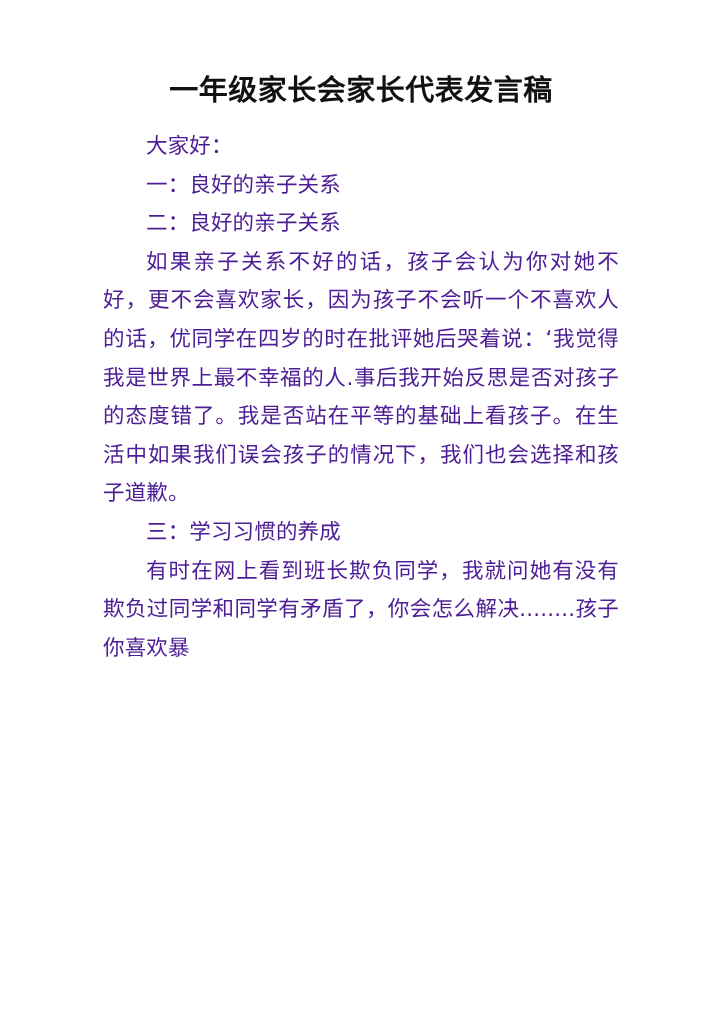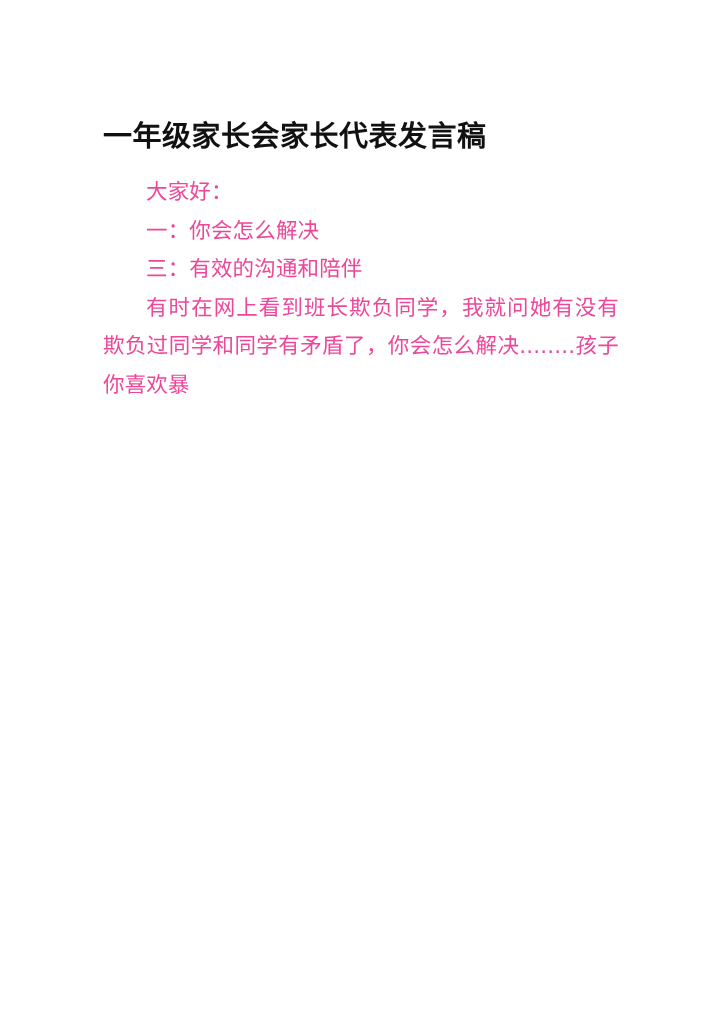--- a/index.html
+++ b/index.html
@@ -28,40 +28,41 @@
 
   .doc-body {
     position: absolute;
     left: 103px;
     top: 0;
     width: 516px;
   }
 
   .doc-title {
     margin: 0;
-    padding-top: 116px;
+    padding-top: 70px;
+    text-align: center;
     font-family: "DejaVu Sans", "Liberation Sans", sans-serif;
     font-weight: bold;
     font-size: 29px;
     line-height: 40px;
     letter-spacing: 0.5px;
     color: #111111;
     white-space: nowrap;
   }
 
   .para-block {
     margin-top: 17px;
   }
 
   .para {
     margin: 0;
     font-family: "DejaVu Sans", "Liberation Sans", sans-serif;
     font-size: 21.5px;
     line-height: 38.6px;
-    color: #ec4899;
+    color: #4c1d95;
     text-align: justify;
     text-justify: inter-ideograph;
     text-indent: 2em;
     letter-spacing: 0.15px;
     word-break: break-all;
   }
 
   .para.heading {
     text-indent: 2em;
   }
@@ -78,24 +79,26 @@
 
   <div class="doc-body">
 
     <h1 class="doc-title">一年级家长会家长代表发言稿</h1>
 
     <div class="para-block">
 
       <p class="para">大家好：</p>
 
 
-      <p class="para heading">一：你会怎么解决</p>
+      <p class="para heading">一：良好的亲子关系</p>
 
 
+      <p class="para heading">二：良好的亲子关系</p>
 
+      <p class="para">如果亲子关系不好的话，孩子会认为你对她不好，更不会喜欢家长，因为孩子不会听一个不喜欢人的话，优同学在四岁的时在批评她后哭着说：‘我觉得我是世界上最不幸福的人.事后我开始反思是否对孩子的态度错了。我是否站在平等的基础上看孩子。在生活中如果我们误会孩子的情况下，我们也会选择和孩子道歉。</p>
 
-      <p class="para heading">三：有效的沟通和陪伴</p>
+      <p class="para heading">三：学习习惯的养成</p>
 
       <p class="para">有时在网上看到班长欺负同学，我就问她有没有欺负过同学和同学有矛盾了，你会怎么解决........孩子你喜欢暴</p>
 
     </div>
   </div>
 </div>
 
 </body></html>

